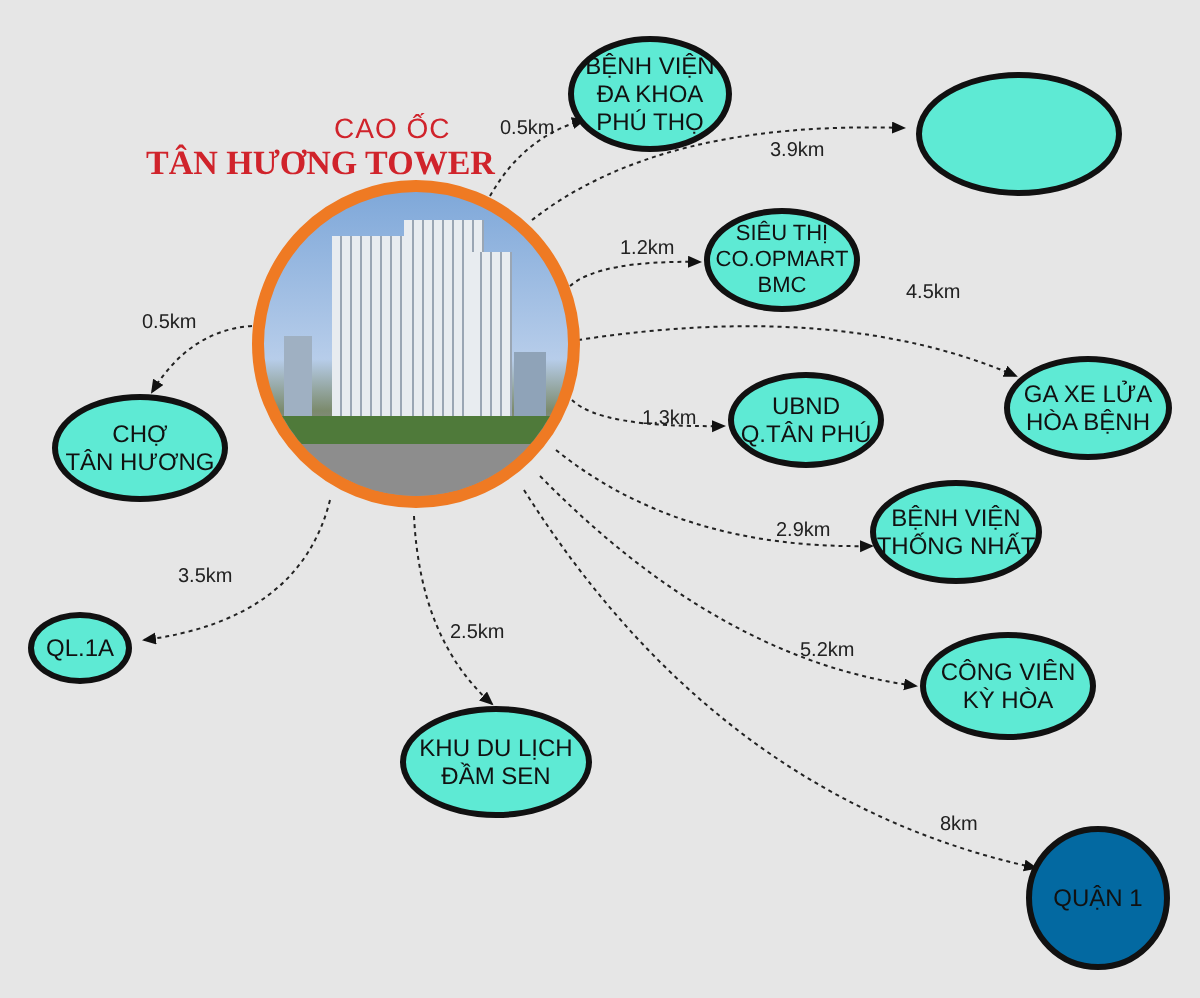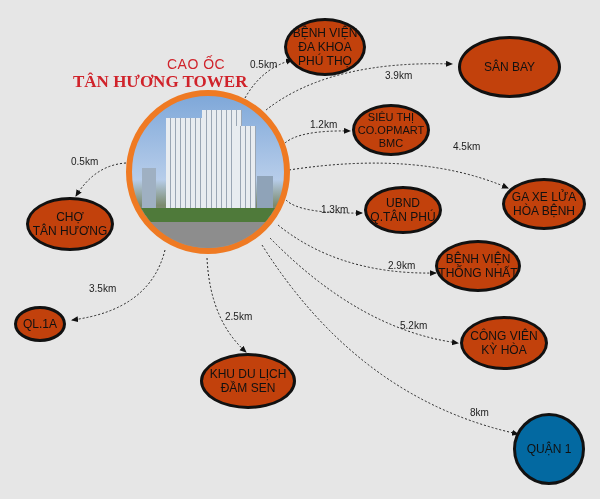--- a/index.html
+++ b/index.html
@@ -1,21 +1,21 @@
 <!DOCTYPE html>
 <html><head>
 <meta charset="utf-8">
 <style>
   html, body { margin:0; padding:0; }
   body { width:600px; height:499px; background:#e6e6e6; position:relative; overflow:hidden; font-family:"Liberation Sans", sans-serif; }
   .title { position:absolute; font-family:"Liberation Serif", serif; font-weight:bold; color:#d0232b; white-space:nowrap; }
   #title1 { left:167px; top:56px; font-size:14px; font-family:"Liberation Sans", sans-serif; font-weight:normal; letter-spacing:0.5px; }
   #title2 { left:73px; top:72px; font-size:17px; }
   svg.links { position:absolute; left:0; top:0; }
-  .node { position:absolute; box-sizing:border-box; border:3px solid #111; border-radius:50%; background:#c2410c; display:flex; align-items:center; justify-content:center; text-align:center; font-size:12px; line-height:14px; color:#111; }
+  .node { position:absolute; box-sizing:border-box; border:3px solid #111; border-radius:50%; background:#5eead4; display:flex; align-items:center; justify-content:center; text-align:center; font-size:12px; line-height:14px; color:#111; }
   .node.yellow { background:#0369a1; }
   .dist { position:absolute; font-size:10px; color:#222; white-space:nowrap;text-align:center; }
   .hub { position:absolute; left:126px; top:90px; width:164px; height:164px; border-radius:50%; border:6px solid #ef7a23; box-sizing:border-box; overflow:hidden; background:linear-gradient(#7fa8d9 0%, #b7cdea 55%, #7b8a6c 72%, #8b8b8b 78%, #9a9a9a 100%); }
   .bldg { position:absolute; background:repeating-linear-gradient(90deg,#e8ecf0 0 4px,#9aa6b4 4px 5px), #ddd; }
 </style>
 </head>
 <body>
 
 <div class="title" id="title1">CAO ỐC</div>
 <div class="title" id="title2">TÂN HƯƠNG TOWER</div>
@@ -55,21 +55,20 @@
   <div>
       <div>BỆNH VIỆN</div>
       <div>ĐA KHOA</div>
       <div>PHÚ THỌ</div>
     </div>
 </div>
 <div class="dist" style="left:250px;top:59px;">0.5km</div>
 
 <div class="node" style="left:458px;top:36px;width:103px;height:62px;">
   <div>
-      <div>SÂN BAY</div>
     </div>
 </div>
 <div class="dist" style="left:385px;top:70px;">3.9km</div>
 
 <div class="node" style="left:352px;top:104px;width:78px;height:52px;">
   <div style="font-size:11px;line-height:13px;">
       <div>SIÊU THỊ</div>
       <div>CO.OPMART</div>
       <div>BMC</div>
     </div>

